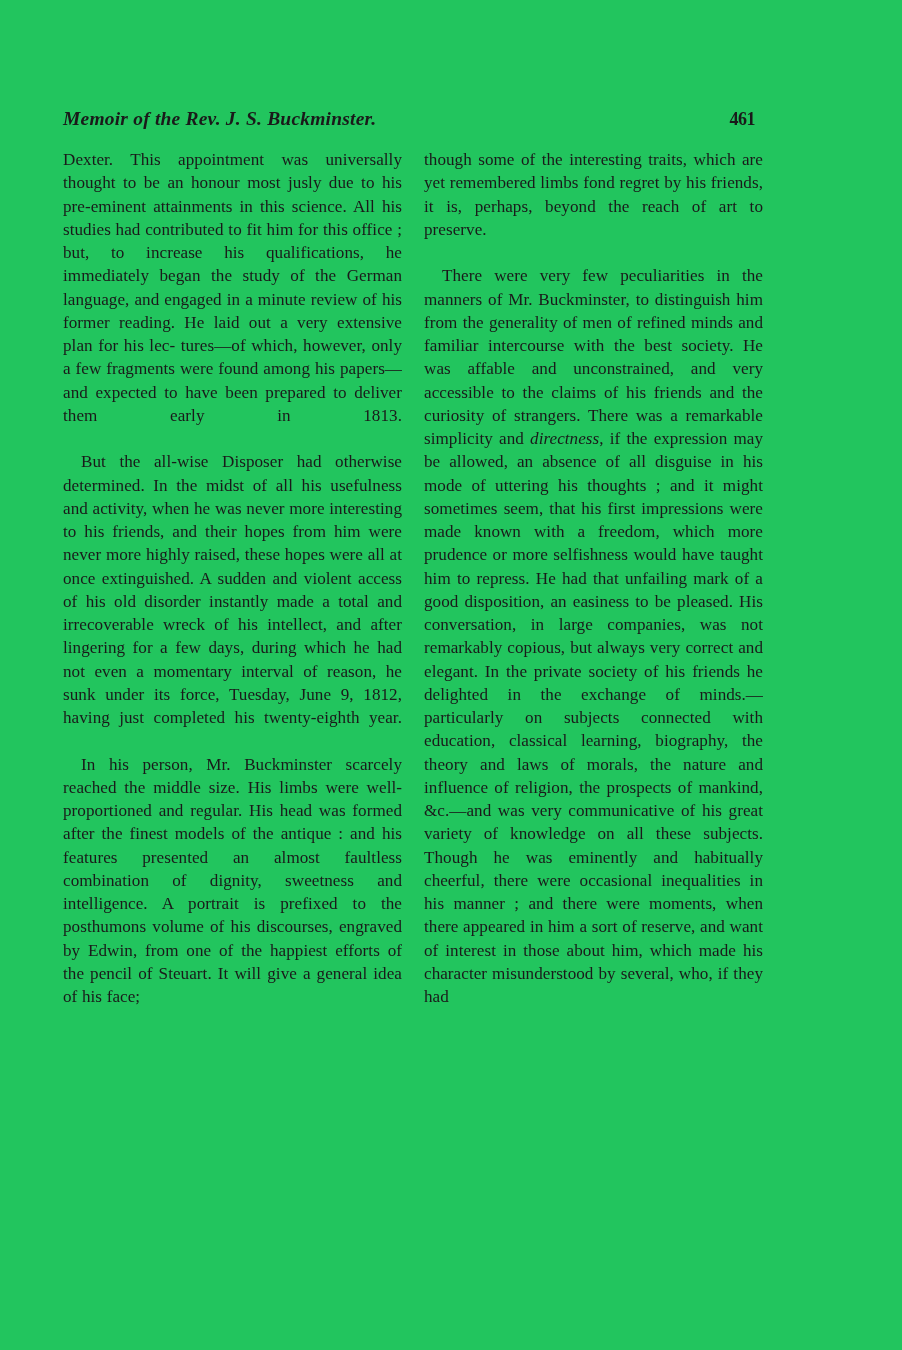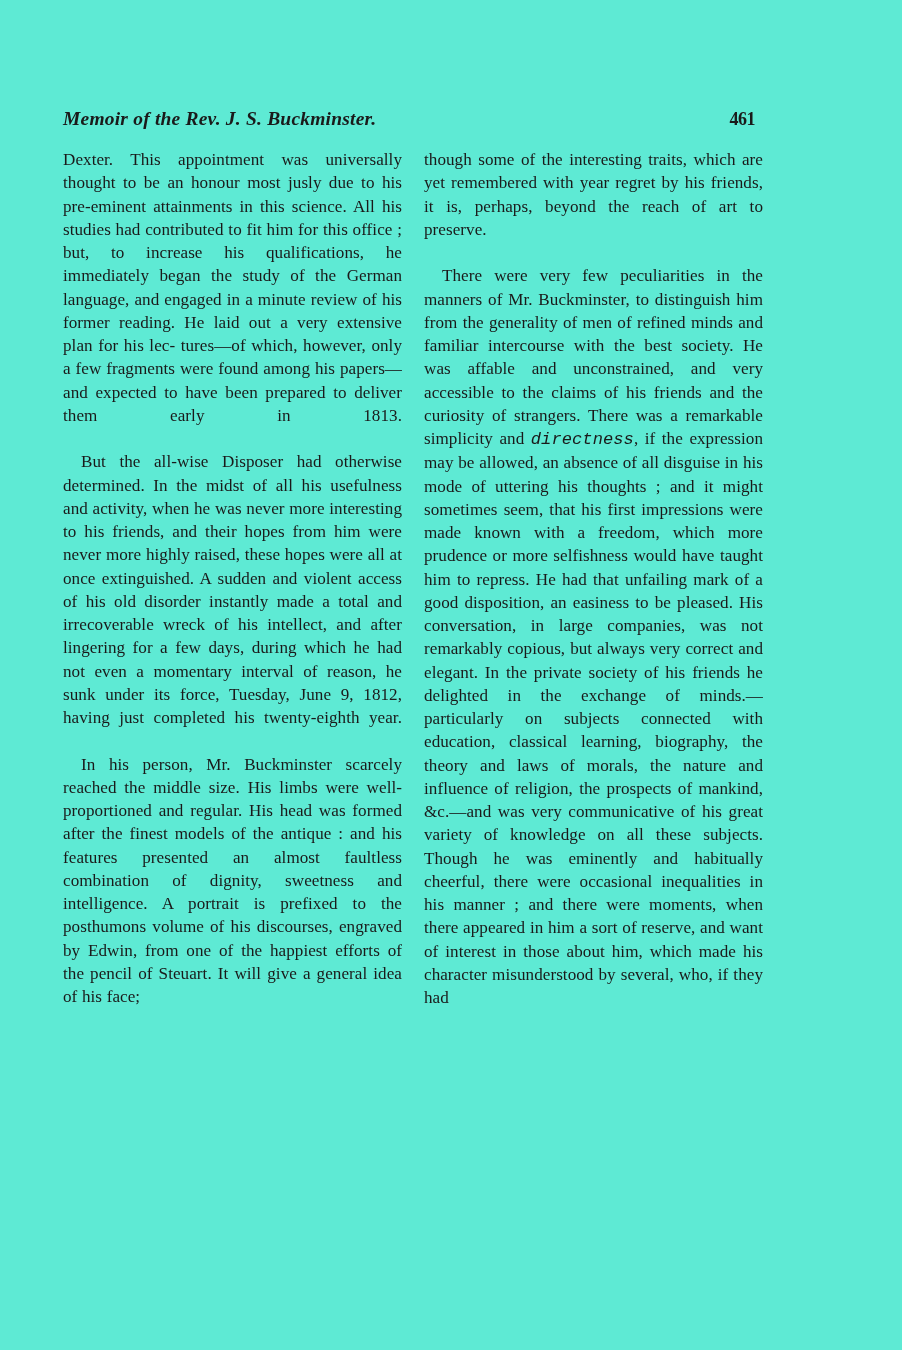--- a/index.html
+++ b/index.html
@@ -79,45 +79,45 @@
     text-indent: 18px;
   }
   
   .col p:after {
     content: "";
     display: inline-block;
     width: 100%;
   }
   .col p.flush:after { content: none; display: none; }
 
-  em { font-style: italic; font-family: Liberation Mono, monospace; }
+  em { font-style: italic; }
 
   
   .page { -webkit-font-smoothing: none; }
 </style>
 </head>
 <body>
 
-<div class="page" style="background: #5eead4; color: rgb(26, 26, 26);">
+<div class="page" style="background: #22c55e; color: rgb(26, 26, 26);">
 
   <div class="running-head">
     <span class="head-title">Memoir of the Rev. J. S. Buckminster.</span>
     <span class="head-folio">461</span>
   </div>
 
   <div class="columns">
 
     <div class="col col-left">
       <p>Dexter. This appointment was universally thought to be an honour most jusly due to his pre-eminent attainments in this science. All his studies had contributed to fit him for this office ; but, to increase his qualifications, he immediately began the study of the German language, and engaged in a minute review of his former reading. He laid out a very extensive plan for his lec- tures—of which, however, only a few fragments were found among his papers—and expected to have been prepared to deliver them early in 1813.</p>
       <p class="indent">But the all-wise Disposer had otherwise determined. In the midst of all his usefulness and activity, when he was never more interesting to his friends, and their hopes from him were never more highly raised, these hopes were all at once extinguished. A sudden and violent access of his old disorder instantly made a total and irrecoverable wreck of his intellect, and after lingering for a few days, during which he had not even a momentary interval of reason, he sunk under its force, Tuesday, June 9, 1812, having just completed his twenty-eighth year.</p>
       <p class="indent flush">In his person, Mr. Buckminster scarcely reached the middle size. His limbs were well-proportioned and regular. His head was formed after the finest models of the antique : and his features presented an almost faultless combination of dignity, sweetness and intelligence. A portrait is prefixed to the posthumons volume of his discourses, engraved by Edwin, from one of the happiest efforts of the pencil of Steuart. It will give a general idea of his face;</p>
     </div>
 
     <div class="col col-right">
-      <p>though some of the interesting traits, which are yet remembered with year regret by his friends, it is, perhaps, beyond the reach of art to preserve.</p>
+      <p>though some of the interesting traits, which are yet remembered limbs fond regret by his friends, it is, perhaps, beyond the reach of art to preserve.</p>
       <p class="indent flush">
         <span>There were very few peculiarities in the manners of Mr. Buckminster, to distinguish him from the generality of men of refined minds and familiar intercourse with the best society. He was affable and unconstrained, and very accessible to the claims of his friends and the curiosity of strangers. There was a remarkable simplicity and </span><em>directness</em><span>, if the expression may be allowed, an absence of all disguise in his mode of uttering his thoughts ; and it might sometimes seem, that his first impressions were made known with a freedom, which more prudence or more selfishness would have taught him to repress. He had that unfailing mark of a good disposition, an easiness to be pleased. His conversation, in large companies, was not remarkably copious, but always very correct and elegant. In the private society of his friends he delighted in the exchange of minds.—particularly on subjects connected with education, classical learning, biography, the theory and laws of morals, the nature and influence of religion, the prospects of mankind, &amp;c.—and was very communicative of his great variety of knowledge on all these subjects. Though he was eminently and habitually cheerful, there were occasional inequalities in his manner ; and there were moments, when there appeared in him a sort of reserve, and want of interest in those about him, which made his character misunderstood by several, who, if they had</span>
       </p>
     </div>
 
   </div>
 
 </div>
 
 </body></html>

